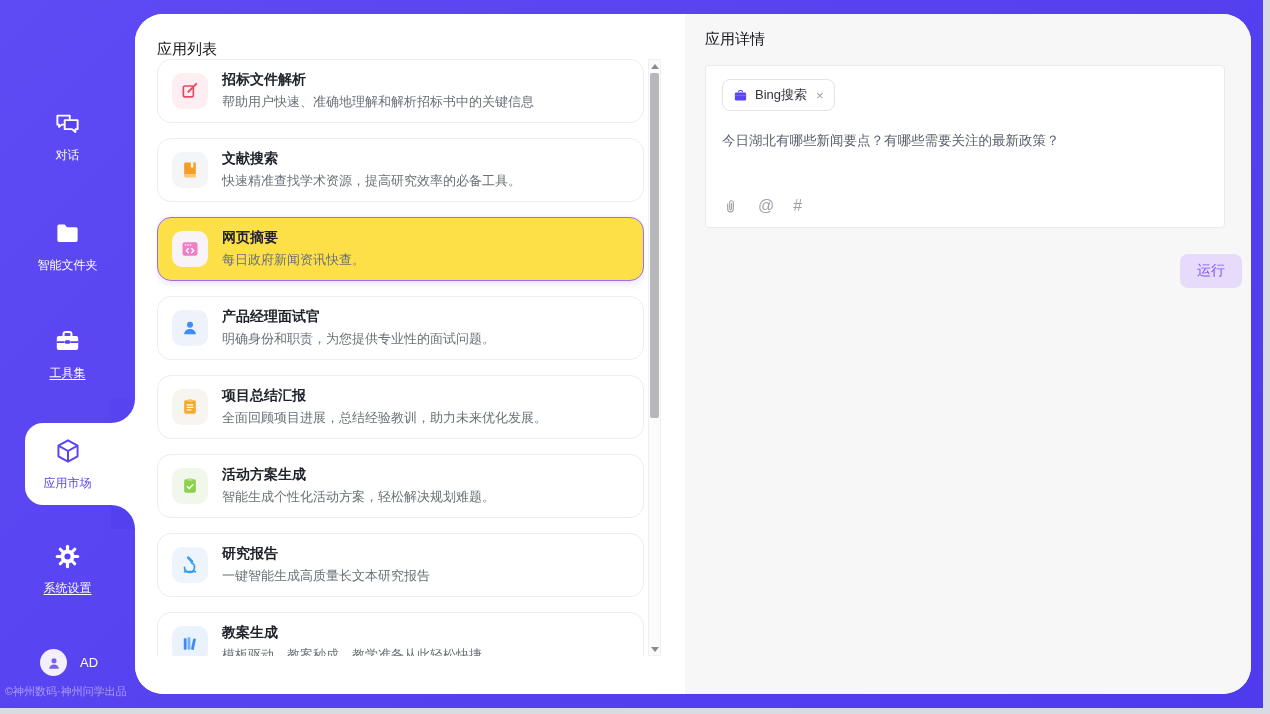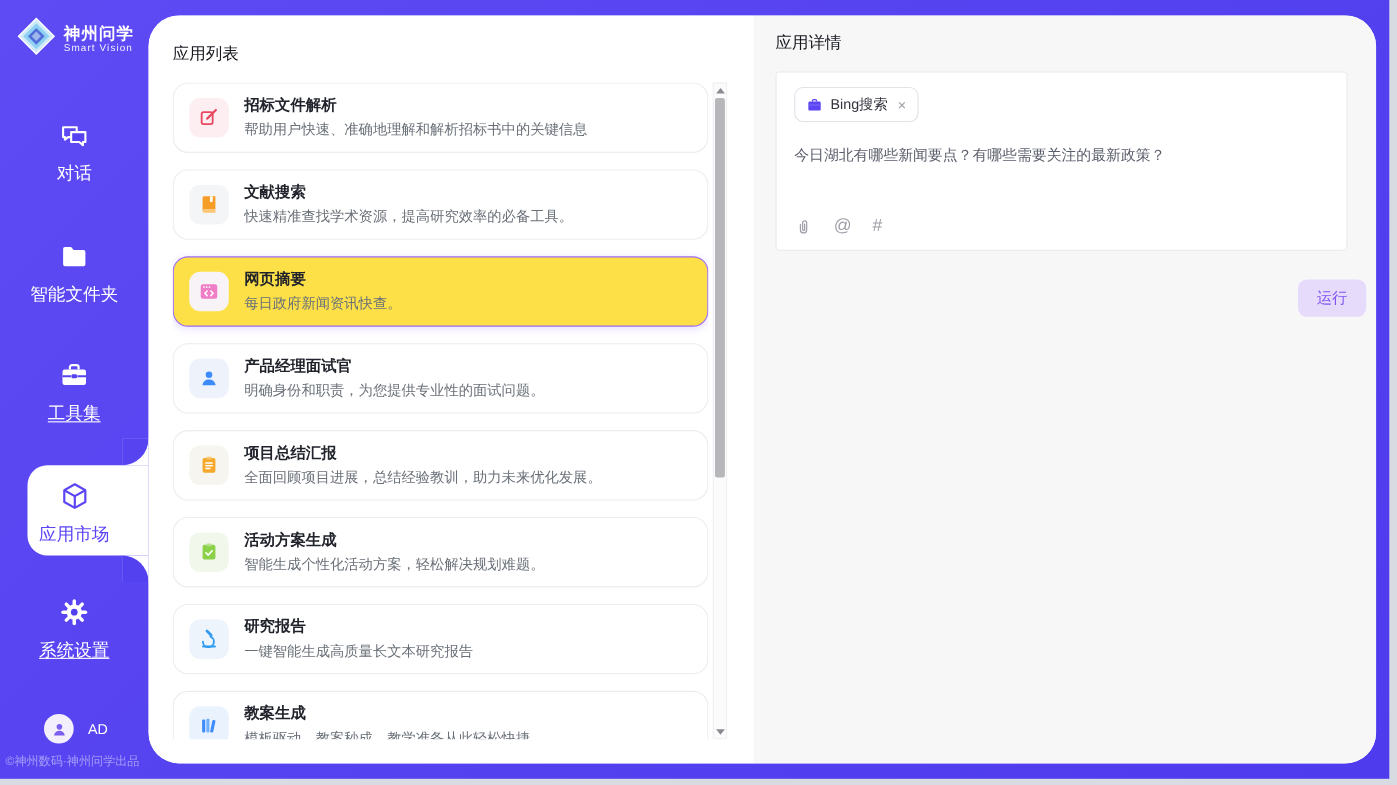--- a/index.html
+++ b/index.html
@@ -7,39 +7,39 @@
   .canvas { position:absolute; left:0; top:0; width:1263px; height:708px; background:linear-gradient(135deg,#5f4bf4 0%,#5340ef 60%,#4f3bee 100%); }
 
   
   .sidebar { position:absolute; left:0; top:0; width:135px; height:100%; }
   .brand { position:absolute; left:14px; top:14px; display:flex; align-items:center; gap:6px; }
   .brand-text { color:#fff; line-height:1.05; }
   .brand-name { font-size:15px; font-weight:700; letter-spacing:1px; }
   .brand-sub { font-size:9px; letter-spacing:1px; opacity:.92; }
   .nav-item { position:absolute; left:0; width:135px; text-align:center; color:#fff; cursor:pointer; }
   .nav-item .ic { display:inline-block; }
-  .nav-label { font-size:16px; margin-top:6px; }
+  .nav-label { font-size:12px; margin-top:6px; }
   .nav-label.u { text-decoration:underline; text-underline-offset:2px; }
   .active-bubble { position:absolute; left:25px; top:423px; width:110px; height:82px; background:#fff; border-radius:18px 0 0 18px; }
   .notch { position:absolute; right:0; width:24px; height:24px; background:#fff; }
   .notch.top { top:399px; }
   .notch.top::after { content:''; position:absolute; inset:0; background:#5743f0; border-bottom-right-radius:24px; }
   .notch.bottom { top:505px; }
   .notch.bottom::after { content:''; position:absolute; inset:0; background:#5340ef; border-top-right-radius:24px; }
   .nav-item.active { color:#5b45f5; top:437px; }
   .user-row { position:absolute; left:40px; top:649px; display:flex; align-items:center; gap:13px; cursor:pointer; }
   .avatar { width:27px; height:27px; border-radius:50%; background:#f3effd; display:flex; align-items:center; justify-content:center; }
   .user-name { color:#fff; font-size:13px; }
   .side-footer { position:absolute; left:5px; top:684px; width:130px; color:rgba(255,255,255,.45); font-size:11px; white-space:nowrap; }
 
   
   .main { position:absolute; left:135px; top:14px; width:1116px; height:680px; border-radius:28px; overflow:hidden; display:flex; background:#fff; }
   .pane-left { width:550px; background:#fff; padding:26px 0 0 22px; }
   .pane-title { font-size:15px; font-weight:400; color:#15171d; }
-  .list-wrap { margin-top:16px; display:flex; }
+  .list-wrap { margin-top:0; display:flex; }
   .card-col { width:487px; height:597px; overflow:hidden; display:flex; flex-direction:column; gap:15px; }
   .card { flex:0 0 64px; background:#fff; border:1px solid #ececf1; border-radius:14px; display:flex; align-items:center; gap:14px; padding:0 14px; cursor:pointer; }
   .card.selected { background:#fde047; border:1.5px solid #9d6bfa; box-shadow:0 2px 8px rgba(125,77,250,.18); }
   .card-icon { width:36px; height:36px; border-radius:10px; display:flex; align-items:center; justify-content:center; flex-shrink:0; }
   .card-icon svg { width:20px; height:20px; }
   .card-title { font-size:14px; font-weight:700; color:#20232b; }
   .card-desc { font-size:13px; color:#6a7078; margin-top:4px; }
   .scrollbar { width:13px; height:597px; margin-left:4px; background:#fbfbfc; border:1px solid #f0f0f3; position:relative; }
   .sb-arrow { position:absolute; left:0; width:100%; height:12px; display:flex; align-items:center; justify-content:center; cursor:pointer; }
   .sb-arrow.up { top:0; }
@@ -60,34 +60,20 @@
   .composer-icons svg { width:17px; height:17px; cursor:pointer; display:block; }
   .run-row { width:537px; margin-top:26px; text-align:right; }
   .run-btn { display:inline-block; background:#e7dbfc; color:#8257f5; font-size:14px; padding:8px 17px; border:none; border-radius:8px; cursor:pointer; font-family:inherit; }
 </style>
 </head>
 <body>
 
 <div class="canvas">
 
   <div class="sidebar">
-    <div class="brand">
-      <span>
-        <svg viewBox="0 0 40 40" width="38" height="38">
-          <polygon points="20,3 37,20 20,37 3,20" fill="#cfeaf9" stroke="#ffffff" stroke-width="1.4"></polygon>
-          <polygon points="20,7.5 32.5,20 20,32.5 7.5,20" fill="#8fd0f3"></polygon>
-          <polygon points="20,12 28,20 20,28 12,20" fill="#4f6fd8"></polygon>
-          <polygon points="20,15.5 24.5,20 20,24.5 15.5,20" fill="#9fb6ec"></polygon>
-        </svg>
-      </span>
-      <span class="brand-text">
-        <div class="brand-name">神州问学</div>
-        <div class="brand-sub">Smart Vision</div>
-      </span>
-    </div>
 
     <div class="nav-item" style="top:110px;">
       <span class="ic">
         <svg viewBox="0 0 24 24" width="27" height="27">
           <path d="M3 5h11v8H7l-2.5 2V13H3z" fill="none" stroke="#fff" stroke-width="1.7" stroke-linejoin="round"></path>
           <path d="M9.5 9H21v8h-2v2.5L16 17H9.5z" fill="#5742f1" stroke="#fff" stroke-width="1.7" stroke-linejoin="round"></path>
         </svg>
       </span>
       <div class="nav-label">对话</div>
     </div>

